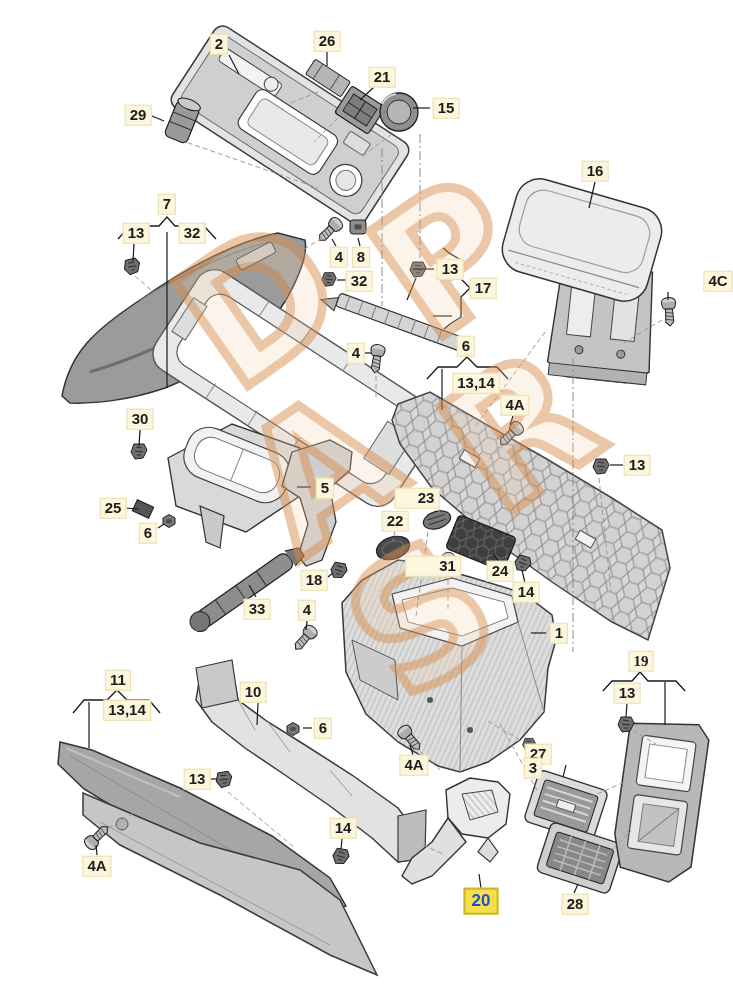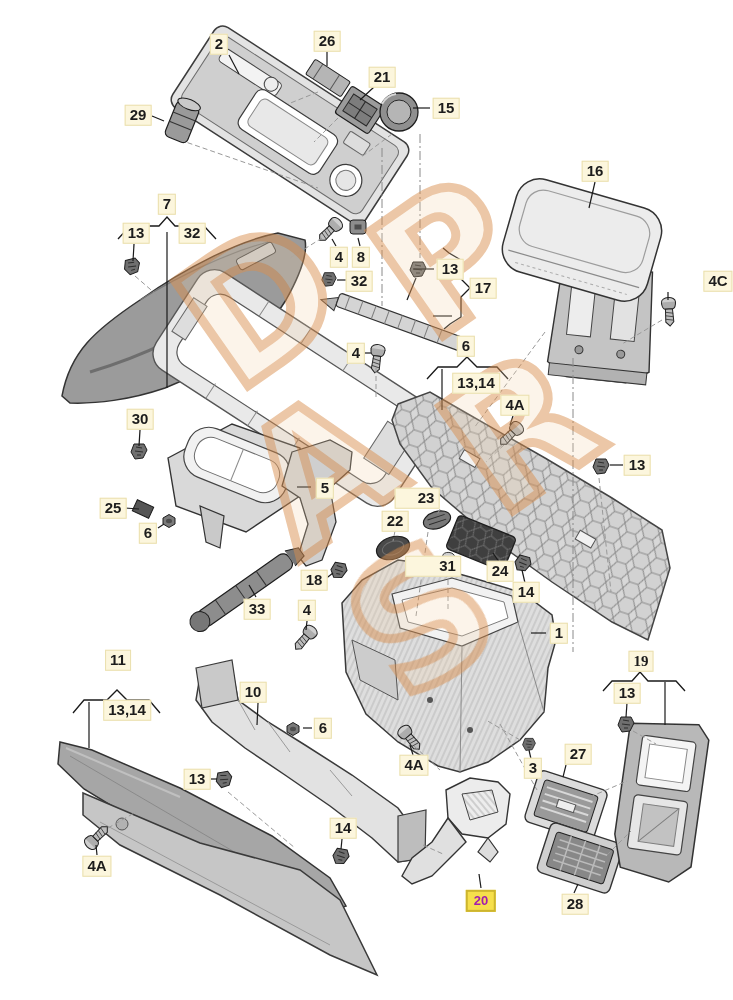--- a/index.html
+++ b/index.html
@@ -5,21 +5,21 @@
   html,body{margin:0;padding:0;background:#fff;}
   #stage{position:relative;width:733px;height:1000px;background:#fff;overflow:hidden;
          font-family:"Liberation Sans",sans-serif;}
   #artwork{position:absolute;left:0;top:0;}
   #labels{position:absolute;left:0;top:0;width:100%;height:100%;}
   .plabel{position:absolute;transform:translate(-50%,-50%);
           background:var(--label-bg,#fcf6dd);border:1px solid var(--label-border,#eadfae);
           color:var(--label-text,#1c1c1c);font-weight:bold;font-size:15px;line-height:1.1;
           padding:1px 4px;white-space:nowrap;}
   .plabel.hl{background:var(--hl-bg,#f6df4b);border:2px solid var(--hl-border,#cdb52e);
-          color:#a21caf;font-size:13px;padding:2px 6px;}
+          color:#1d4ed8;font-size:17px;padding:2px 6px;}
 </style>
 </head>
 <body>
 
 <div id="stage">
 
 <svg id="artwork" width="733" height="1000" viewBox="0 0 733 1000">
   <defs>
     <pattern id="hex" width="18" height="15.6" patternUnits="userSpaceOnUse" patternTransform="rotate(18)">
       <rect width="18" height="15.6" fill="#d8d8d8"></rect>
@@ -386,29 +386,29 @@
       <div class="plabel" style="left: 325px; top: 488px;">5</div>
       <div class="plabel" style="left: 257px; top: 609px;">33</div>
       <div class="plabel" style="left: 314px; top: 580px;">18</div>
       <div class="plabel" style="left: 307px; top: 610px;">4</div>
       <div class="plabel" style="left: 395px; top: 521px; text-align: center;">22</div>
       <div class="plabel" style="left: 417px; top: 498px; padding-left: 22px;">23</div>
       <div class="plabel" style="left: 433px; top: 566px; padding-left: 33px;">31</div>
       <div class="plabel" style="left: 500px; top: 571px;">24</div>
       <div class="plabel" style="left: 526px; top: 592px;">14</div>
       <div class="plabel" style="left: 559px; top: 633px;">1</div>
-      <div class="plabel" style="left: 118px; top: 660px;">11</div>
+      <div class="plabel" style="left: 118px; top: 680px;">11</div>
       <div class="plabel" style="left: 127px; top: 710px;">13,14</div>
       <div class="plabel" style="left: 253px; top: 692px; text-align: center;">10</div>
       <div class="plabel" style="left: 323px; top: 728px;">6</div>
       <div class="plabel" style="left: 197px; top: 779px;">13</div>
       <div class="plabel" style="left: 97px; top: 866px;">4A</div>
       <div class="plabel" style="left: 343px; top: 828px;">14</div>
       <div class="plabel" style="left: 641px; top: 661px; font-family: Liberation Serif, serif;">19</div>
       <div class="plabel" style="left: 627px; top: 693px;">13</div>
-      <div class="plabel" style="left: 578px; top: 754px;">27</div>
+      <div class="plabel" style="left: 538px; top: 754px;">27</div>
       <div class="plabel" style="left: 575px; top: 904px;">28</div>
       <div class="plabel" style="left: 533px; top: 768px;">3</div>
       <div class="plabel" style="left: 414px; top: 765px;">4A</div>
       <div class="plabel hl" style="left: 481px; top: 901px;">20</div>
     </div>
 
 </div>
 
 </body></html>

